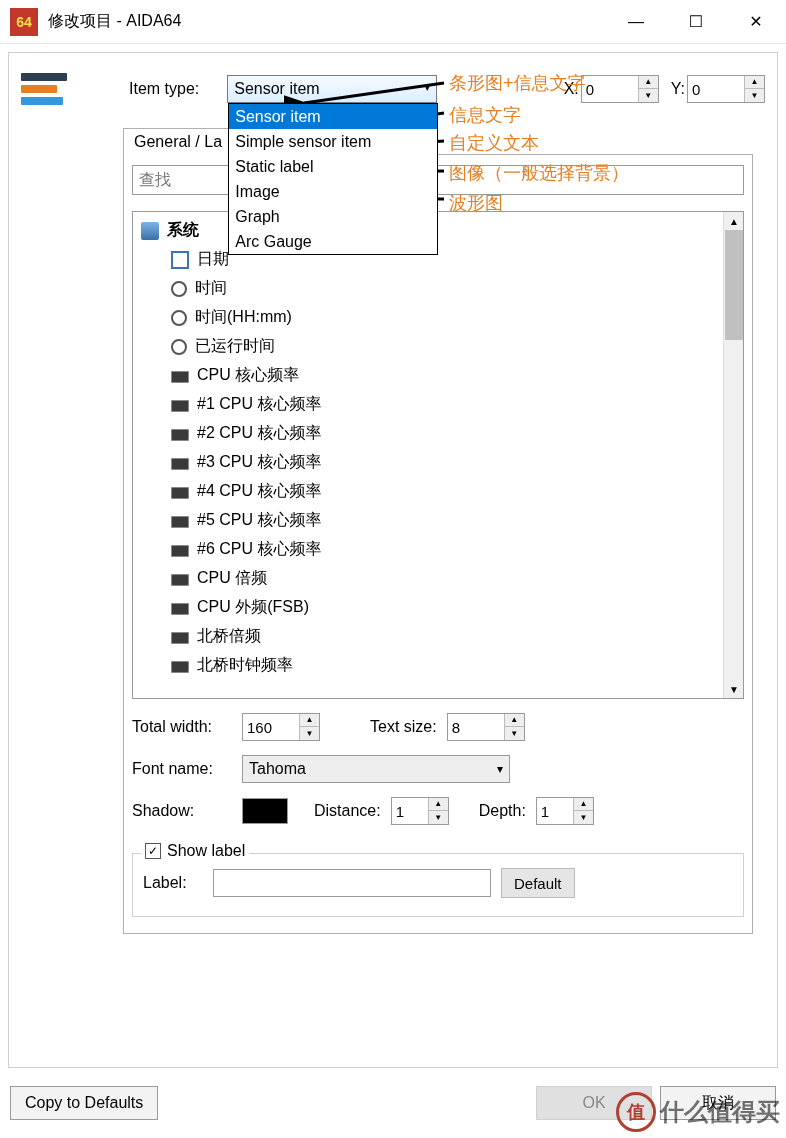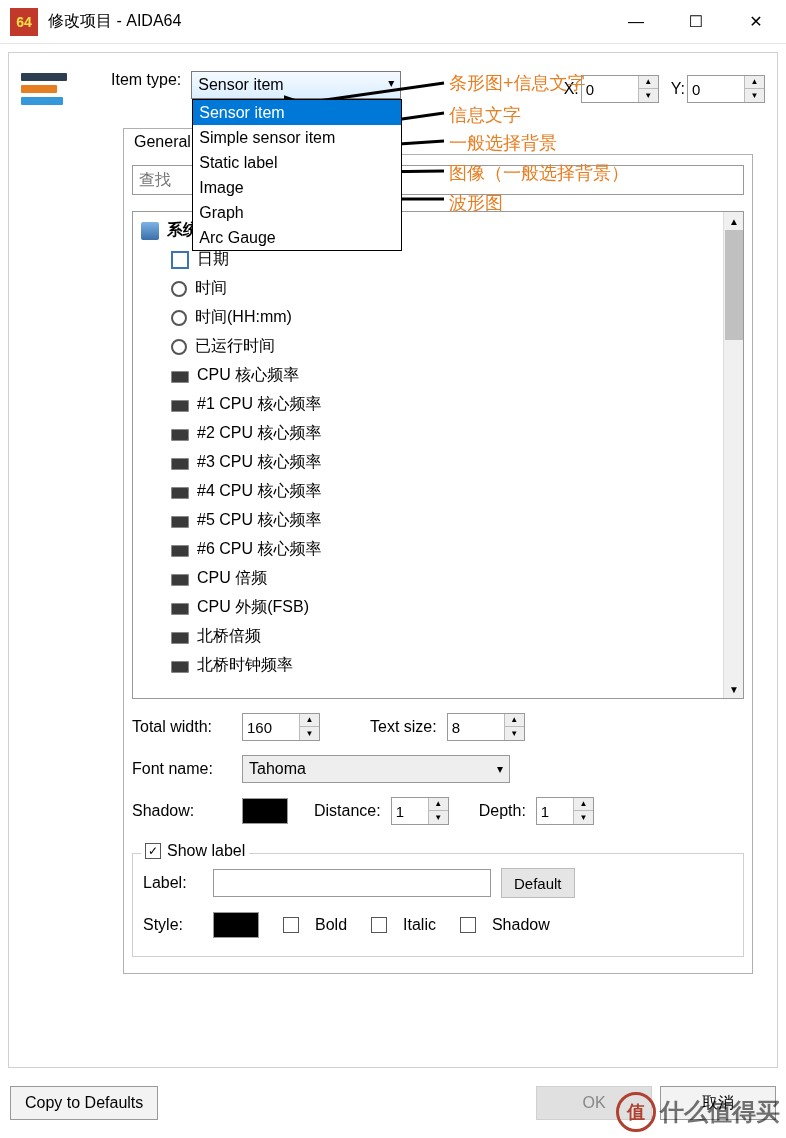--- a/index.html
+++ b/index.html
@@ -9,21 +9,21 @@
 .titlebar { height: 44px; display: flex; align-items: center; border-bottom: 1px solid #e5e5e5; }
 .app-icon { width: 28px; height: 28px; background:#c0392b; color:#fde047; display:flex; align-items:center; justify-content:center; font-weight:bold; font-size:14px; margin: 0 10px; }
 .title-text { font-size: 16px; flex:1; }
 .win-ctrls { display:flex; height:100%; }
 .win-ctrls div { width: 60px; display:flex; align-items:center; justify-content:center; font-size:16px; }
 
 .content { position:absolute; top:44px; left:0; right:0; bottom:62px; padding:8px; }
 .inner-panel { border:1px solid #d0d0d0; width:100%; height:100%; position:relative; padding:18px 12px 12px 12px; background:#fff; }
 
 
-.top-row { display:flex; gap:10px; }
+.top-row { display:flex; align-items:center; gap:28px; }
 .bars-icon { width:50px; height:36px; display:flex; flex-direction:column; gap:4px; justify-content:center; }
 .bars-icon span { height:8px; border-radius:1px; display:block; }
 .bars-icon .b1 { background:#2c3e50; width:46px; }
 .bars-icon .b2 { background:#e67e22; width:36px; }
 .bars-icon .b3 { background:#3498db; width:42px; }
 .lbl { font-size:16px; }
 .combo { position:relative; width:210px; height:28px; border:1px solid #7a7a7a; background:linear-gradient(#f5faff,#dbeeff); display:flex; align-items:center; padding:0 6px; font-size:16px; }
 .combo .chev { position:absolute; right:6px; top:4px; font-size:12px; }
 
 
@@ -138,21 +138,21 @@
           <div class="btns">
               <span>▲</span>
               <span>▼</span>
             </div>
         </div>
       </div>
     </div>
 
     <div class="annot" style="top:18px;">条形图+信息文字</div>
     <div class="annot" style="top:50px;">信息文字</div>
-    <div class="annot" style="top:78px;">一般选择背景</div>
+    <div class="annot" style="top:78px;">自定义文本</div>
     <div class="annot" style="top:108px;">图像（一般选择背景）</div>
     <div class="annot" style="top:138px;">波形图</div>
     <div class="annot" style="top:167px;">环形图</div>
 
     <svg class="arrow" style="left:275px; top:28px;" width="170" height="160">
       <defs>
           <marker id="ah" viewBox="0 0 10 10" refX="1" refY="5" markerWidth="8" markerHeight="8" orient="auto">
             <path d="M10,0 L0,5 L10,10 z" fill="#000"></path>
           </marker>
         </defs>
@@ -299,30 +299,20 @@
       <div class="label-section" style="margin-top:28px;">
         <div class="legend">
           <span class="checkbox">✓</span>
           <span>Show label</span>
         </div>
         <div class="form-row" style="margin-top:0;">
           <span style="width:60px;">Label:</span>
           <input class="txt-input" value="" style="">
           <button class="btn-default">Default</button>
         </div>
-        <div class="form-row">
-          <span style="width:60px;">Style:</span>
-          <div class="colorbox"></div>
-          <span class="checkbox" style="margin-left:14px;"></span>
-          <span>Bold</span>
-          <span class="checkbox" style="margin-left:14px;"></span>
-          <span>Italic</span>
-          <span class="checkbox" style="margin-left:14px;"></span>
-          <span>Shadow</span>
-        </div>
       </div>
 
     </div>
   </div>
 </div>
 
 <div class="bottombar">
   <button class="btn">Copy to Defaults</button>
   <div style="flex:1"></div>
   <button class="btn ok">OK</button>

